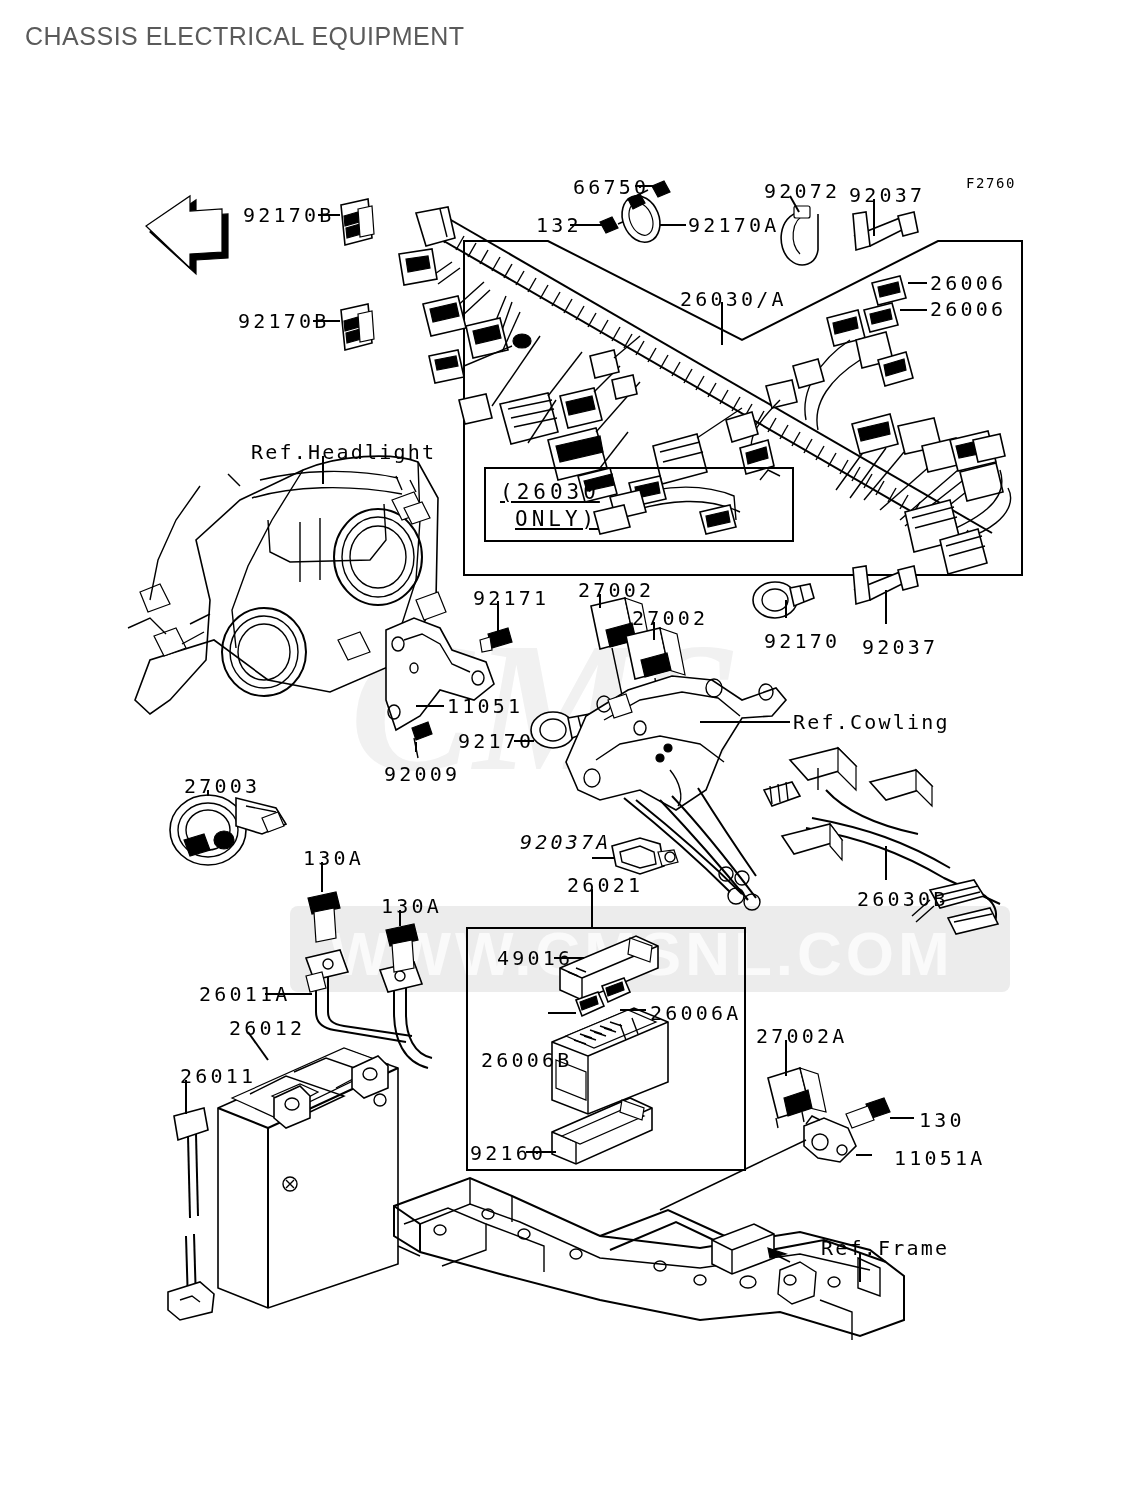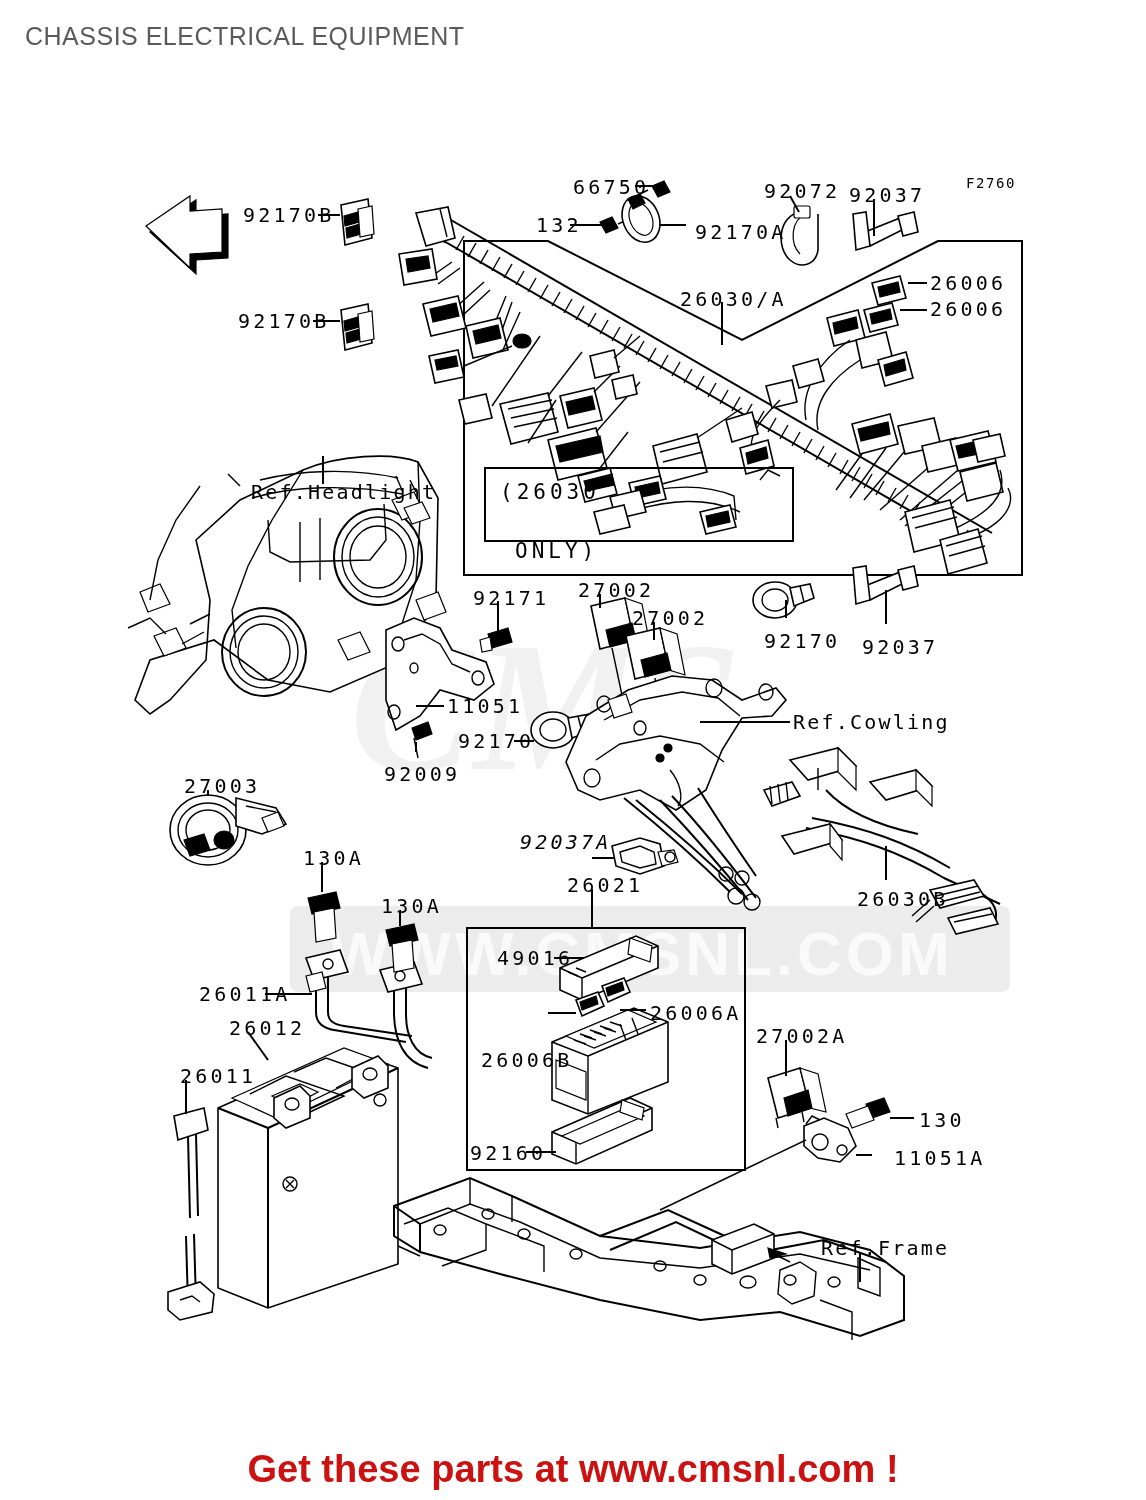--- a/index.html
+++ b/index.html
@@ -12,21 +12,21 @@
 
   .footer{position:absolute;left:0;top:1448px;width:1146px;text-align:center;
           font-family:"Liberation Sans",sans-serif;font-weight:bold;font-size:38px;
           color:#cc1111;white-space:nowrap;}
 
   
   .lbl{position:absolute;font-size:20px;letter-spacing:3.2px;color:#000;
        white-space:nowrap;line-height:1;font-weight:500;}
   .lbl.ref{letter-spacing:2.2px;}
   .lbl.small{font-size:14px;letter-spacing:1.6px;}
-  .lbl.box{font-size:21px;letter-spacing:4px;}
+  .lbl.box{font-size:21px;letter-spacing:4px;text-decoration:underline;}
 
   
   .bx{position:absolute;border:2px solid #000;box-sizing:border-box;}
   .wm-band{position:absolute;background:#ececec;}
   .wm-txt{position:absolute;font-family:"Liberation Sans",sans-serif;font-weight:bold;
           color:#fafafa;letter-spacing:4px;pointer-events:none;user-select:none;}
   .wm-cms{position:absolute;font-family:"Liberation Serif",serif;font-style:italic;
           font-weight:bold;font-size:185px;color:#f1f1f1;pointer-events:none;user-select:none;}
 
   svg{position:absolute;left:0;top:0;overflow:visible;}
@@ -564,37 +564,37 @@
       <line x1="890" y1="1118" x2="914" y2="1118"></line>
       <line x1="856" y1="1155" x2="872" y2="1155"></line>
       <line x1="526" y1="1152" x2="556" y2="1152"></line>
       <line x1="860" y1="1252" x2="860" y2="1282"></line>
     </g>
 
   </svg>
 
   <div class="bx" style="left:484px;top:467px;width:310px;height:75px;"></div>
   <div class="lbl box" style="left:500px;top:482px;">(26030</div>
-  <div class="lbl box" style="left:515px;top:509px;margin-top:32px;">ONLY)</div>
+  <div class="lbl box" style="left:515px;top:509px;">ONLY)</div>
 
   <div class="bx" style="left:466px;top:927px;width:280px;height:244px;"></div>
 
   <div id="labels">
       <div class="lbl" style="left: 243px; top: 205px;">92170B</div>
       <div class="lbl" style="left: 238px; top: 311px;">92170B</div>
       <div class="lbl" style="left: 573px; top: 177px;">66750</div>
       <div class="lbl" style="left: 536px; top: 215px;">132</div>
-      <div class="lbl" style="left: 688px; top: 222px; margin-left: 7px;">92170A</div>
+      <div class="lbl" style="left: 688px; top: 215px;">92170A</div>
       <div class="lbl" style="left: 764px; top: 181px;">92072</div>
       <div class="lbl" style="left: 849px; top: 185px;">92037</div>
       <div class="lbl small" style="left: 966px; top: 176px;">F2760</div>
       <div class="lbl" style="left: 930px; top: 273px;">26006</div>
       <div class="lbl" style="left: 930px; top: 299px;">26006</div>
       <div class="lbl" style="left: 680px; top: 289px;">26030/A</div>
-      <div class="lbl ref" style="left: 251px; top: 442px; margin-top: 40px;">Ref.Headlight</div>
+      <div class="lbl ref" style="left: 251px; top: 442px;">Ref.Headlight</div>
       <div class="lbl" style="left: 473px; top: 588px;">92171</div>
       <div class="lbl" style="left: 578px; top: 580px;">27002</div>
       <div class="lbl" style="left: 632px; top: 608px;">27002</div>
       <div class="lbl" style="left: 764px; top: 631px;">92170</div>
       <div class="lbl" style="left: 862px; top: 637px;">92037</div>
       <div class="lbl" style="left: 447px; top: 696px;">11051</div>
       <div class="lbl" style="left: 458px; top: 731px;">92170</div>
       <div class="lbl ref" style="left: 793px; top: 712px;">Ref.Cowling</div>
       <div class="lbl" style="left: 384px; top: 764px;">92009</div>
       <div class="lbl" style="left: 184px; top: 776px;">27003</div>
@@ -609,15 +609,14 @@
       <div class="lbl" style="left: 650px; top: 1003px;">26006A</div>
       <div class="lbl" style="left: 229px; top: 1018px;">26012</div>
       <div class="lbl" style="left: 756px; top: 1026px;">27002A</div>
       <div class="lbl" style="left: 156px; top: 1066px; margin-left: 24px;">26011</div>
       <div class="lbl" style="left: 919px; top: 1110px;">130</div>
       <div class="lbl" style="left: 875px; top: 1148px; margin-left: 19px;">11051A</div>
       <div class="lbl" style="left: 470px; top: 1143px;">92160</div>
       <div class="lbl ref" style="left: 821px; top: 1238px;">Ref.Frame</div>
     </div>
 
-  <div class="footer">Get these parts at www.cmsnl.com !</div>
 
 </div>
 
 </body></html>

